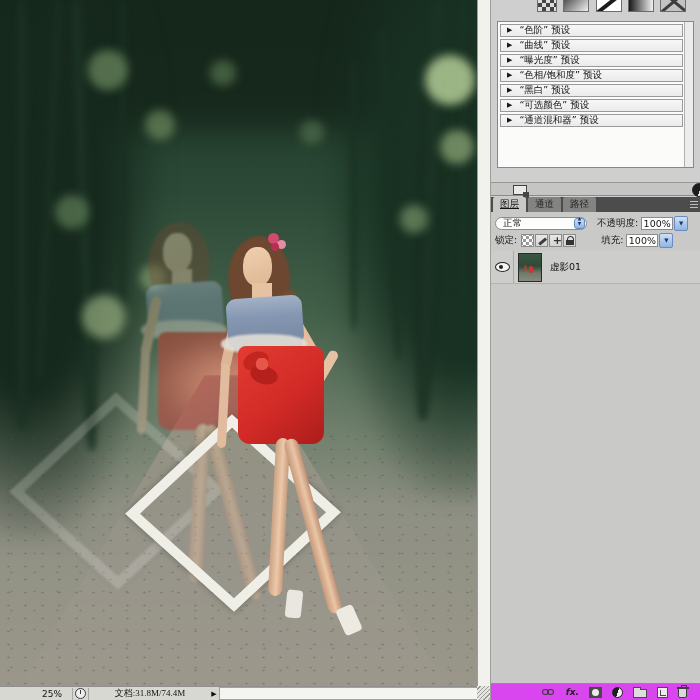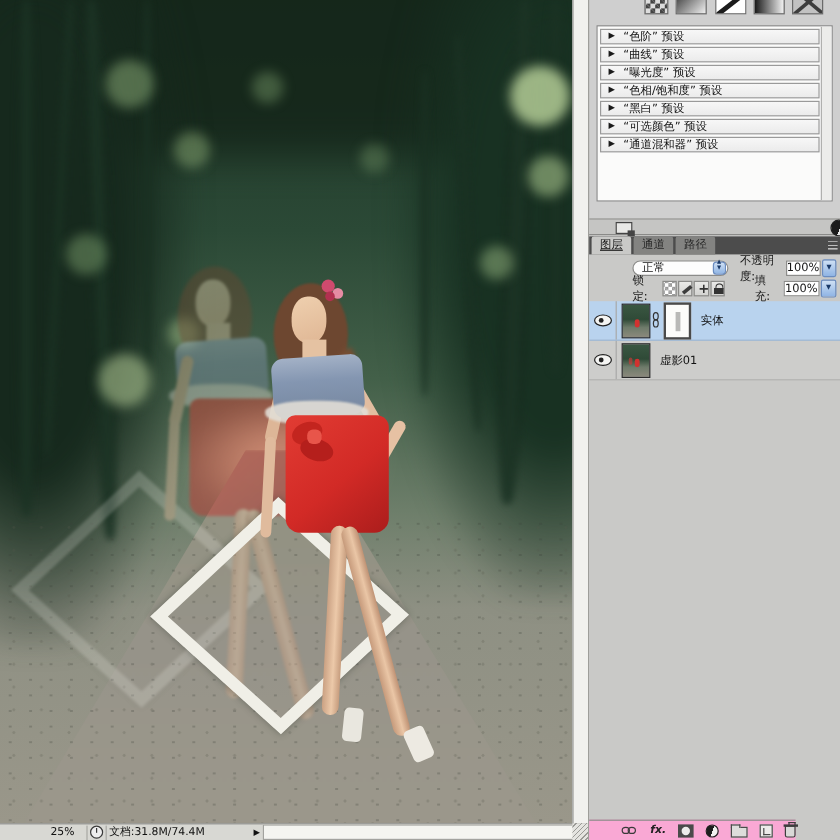--- a/index.html
+++ b/index.html
@@ -54,21 +54,21 @@
     box-shadow:0 0 6px rgba(40,50,40,.4);}
   #ghost-frame{left:124px;top:432px;opacity:.5;}
 
   
   #doc-vscroll{position:absolute;left:477px;top:0;width:13px;height:686px;background:#f1f1ee;border-left:1px solid #9b9b98;box-sizing:border-box;}
   #status-bar{position:absolute;left:0;top:686px;width:490px;height:14px;background:#d8d8d3;border-top:1px solid #8f8f8c;box-sizing:border-box;display:flex;align-items:center;font-size:9px;color:#111;}
   #zoom-field{width:28px;padding-left:3px;margin-left:39px;}
   .sb-div{width:1px;height:12px;background:#a7a7a3;margin:0 2px;}
   #clock-icon{width:9px;height:9px;border:1px solid #3a3a3a;border-radius:50%;position:relative;background:#eee;}
   #clock-icon::after{content:"";position:absolute;left:4px;top:1px;width:1px;height:4px;background:#3a3a3a;}
-  #doc-info{width:118px;text-align:left;letter-spacing:0;}
+  #doc-info{width:118px;text-align:center;letter-spacing:0;font-family:Liberation Serif, serif;}
   #status-menu-btn{width:10px;text-align:center;font-size:7px;color:#111;}
   #doc-hscroll{flex:1;height:11px;background:#f4f4f0;border:1px solid #a2a29e;margin-right:1px;}
   #doc-grip{position:absolute;left:477px;top:686px;width:13px;height:14px;
     background:repeating-linear-gradient(135deg,#e4e4e0 0 2px,#9a9a96 2px 3px);}
 
   
   #right-panel{position:absolute;left:490px;top:0;width:210px;height:700px;background:#cfcfcf;border-left:1px solid #9e9e9a;box-sizing:border-box;}
 
   .adj-tile{position:absolute;top:-10px;height:22px;border:1px solid #6b6b6b;box-sizing:border-box;background:#fff;}
   #tile-checker{left:46px;width:20px;background:
@@ -99,21 +99,21 @@
 
   
   #layers-group{position:absolute;left:0;top:197px;width:210px;bottom:0;background:#c9c9c7;}
   #tab-bar{height:15px;background:#4c4c4c;display:flex;align-items:flex-end;padding-left:2px;position:relative;}
   .tab{font-size:9.5px;padding:1px 7px 1px 7px;margin-right:2px;border-radius:2px 2px 0 0;cursor:pointer;}
   .tab.active{background:#c9c9c7;color:#141414;text-decoration:underline;}
   .tab.inactive{background:#838381;color:#262626;}
   #panel-menu-icon{position:absolute;right:3px;top:4px;width:8px;height:7px;
     background:repeating-linear-gradient(180deg,#bdbdbd 0 1px,transparent 1px 3px);}
 
-  #controls{padding:3px 4px 2px 4px;font-size:9.5px;color:#151515;margin-left:32px;}
+  #controls{padding:3px 4px 2px 4px;font-size:9.5px;color:#151515;}
   .ctl-row{display:flex;align-items:center;height:17px;}
   #blend-select{width:92px;height:13px;background:#fdfdfd;border:1px solid #8c8c8a;border-radius:7px;display:flex;align-items:center;justify-content:space-between;box-sizing:border-box;padding:0 1px 0 7px;cursor:pointer;}
   #blend-value{font-size:9.5px;}
   .spinner{width:11px;height:11px;border-radius:3px;background:linear-gradient(#cfe0f4,#8fb4e4);border:1px solid #6a8cc0;box-sizing:border-box;display:flex;flex-direction:column;align-items:center;justify-content:center;line-height:0;}
   .spinner span{font-size:4.5px;color:#1b3a68;display:block;height:5px;}
   .num-label{margin-left:10px;margin-right:3px;}
   .num-box{width:32px;height:13px;background:#fff;border:1px solid #8c8c8a;box-sizing:border-box;text-align:center;font-size:9.5px;line-height:12px;}
   .drop-btn{width:12px;height:13px;margin-left:1px;border:1px solid #6a8cc0;border-radius:2px;background:linear-gradient(#cfe0f4,#8fb4e4);font-size:5.5px;color:#1b3a68;text-align:center;line-height:12px;cursor:pointer;}
   .lock-btn{width:13px;height:13px;border:1px solid #8b8b89;background:linear-gradient(#e9e9e7,#d3d3d1);box-sizing:border-box;margin-right:1px;position:relative;cursor:pointer;}
   #lock-transparency{background:
@@ -135,21 +135,21 @@
     background:linear-gradient(180deg,#3a5742 0%,#2f4a37 45%,#6e7b6a 70%,#8b897c 100%);}
   .thumb .red-dot{position:absolute;left:10px;top:12px;width:4px;height:7px;background:#d23230;border-radius:2px;}
   .thumb .red-dot2{position:absolute;left:5px;top:11px;width:3px;height:6px;background:rgba(210,60,56,.6);border-radius:2px;}
   .chain-link{width:8px;height:14px;position:relative;margin:0 1px;}
   .chain-link::before,.chain-link::after{content:"";position:absolute;left:1px;width:5px;height:7px;border:1.5px solid #333;border-radius:50%;box-sizing:border-box;}
   .chain-link::before{top:0;} .chain-link::after{top:6px;}
   .mask-thumb{width:23px;height:31px;border:2px solid #4a4a4a;background:#fcfcfa;box-sizing:border-box;position:relative;margin-left:1px;}
   .mask-thumb .mask-mark{position:absolute;left:8px;top:6px;width:4px;height:16px;background:#b9b9b7;filter:blur(.5px);}
   .layer-name{font-size:9.5px;color:#111;margin-left:8px;}
 
-  #layers-footer{position:absolute;left:0;bottom:0;width:172px;height:17px;background:#f9a8d4;border-top:1px solid #8d8d8b;box-sizing:border-box;display:flex;align-items:center;justify-content:flex-end;gap:10px;}
+  #layers-footer{position:absolute;left:0;bottom:0;width:210px;height:17px;background:#d946ef;border-top:1px solid #8d8d8b;box-sizing:border-box;display:flex;align-items:center;justify-content:flex-end;padding-right:14px;gap:10px;}
   .fi{position:relative;cursor:pointer;}
   #link-layers-icon{width:14px;height:7px;}
   #link-layers-icon::before,#link-layers-icon::after{content:"";position:absolute;top:0;width:7px;height:6px;border:1.5px solid #3a3a3a;border-radius:50%;box-sizing:border-box;}
   #link-layers-icon::before{left:0;} #link-layers-icon::after{left:5px;}
   #layer-style-icon{font-size:9px;font-style:italic;font-weight:bold;color:#222;line-height:10px;}
   #add-mask-icon{width:13px;height:11px;background:#4a4a4a;}
   #add-mask-icon::after{content:"";position:absolute;left:3px;top:2px;width:7px;height:7px;border-radius:50%;background:#ededeb;}
   #new-adjustment-icon{width:11px;height:11px;border-radius:50%;border:1px solid #222;box-sizing:border-box;background:linear-gradient(110deg,#1e1e1e 52%,#f2f2f0 52%);}
   #new-group-icon{width:14px;height:9px;background:#dddddb;border:1px solid #4a4a4a;box-sizing:border-box;margin-top:3px;}
   #new-group-icon::before{content:"";position:absolute;left:-1px;top:-3px;width:6px;height:2px;background:#dddddb;border:1px solid #4a4a4a;border-bottom:none;}
@@ -320,33 +320,20 @@
           <span class="lock-btn" id="lock-pixels"></span>
           <span class="lock-btn" id="lock-position"></span>
           <span class="lock-btn" id="lock-all"></span>
           <span class="num-label" id="fill-label">填充:</span>
           <span class="num-box">100%</span>
           <span class="drop-btn">▼</span>
         </div>
       </div>
 
       <div id="layer-list">
-        <div class="layer-row selected">
-          <span class="eye-cell">
-              <span class="eye"></span>
-            </span>
-          <span class="thumb">
-              <span class="red-dot"></span>
-            </span>
-          <span class="chain-link"></span>
-          <span class="mask-thumb">
-              <span class="mask-mark"></span>
-            </span>
-          <span class="layer-name">实体</span>
-        </div>
         <div class="layer-row">
           <span class="eye-cell">
               <span class="eye"></span>
             </span>
           <span class="thumb">
               <span class="red-dot"></span>
               <span class="red-dot2"></span>
             </span>
           <span class="layer-name">虚影01</span>
         </div>

